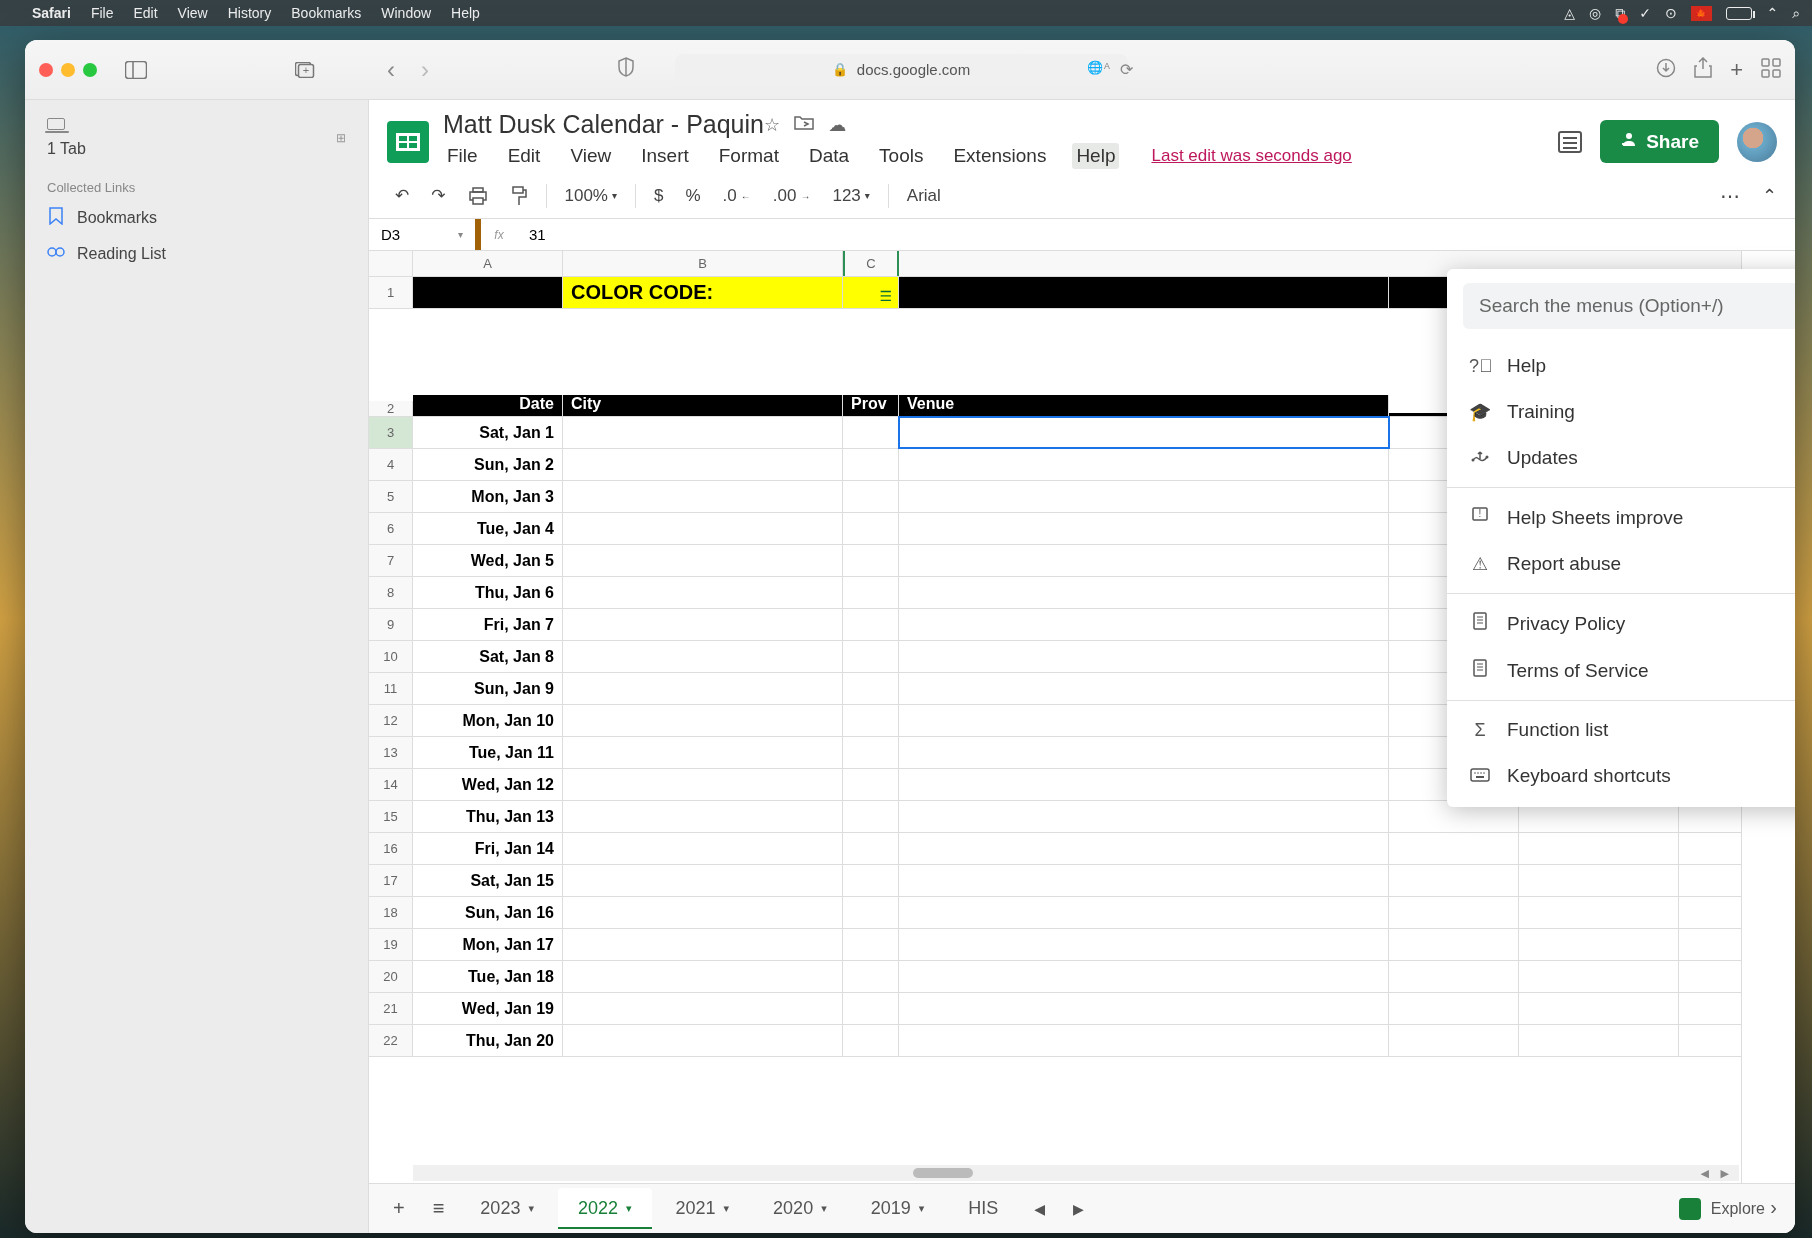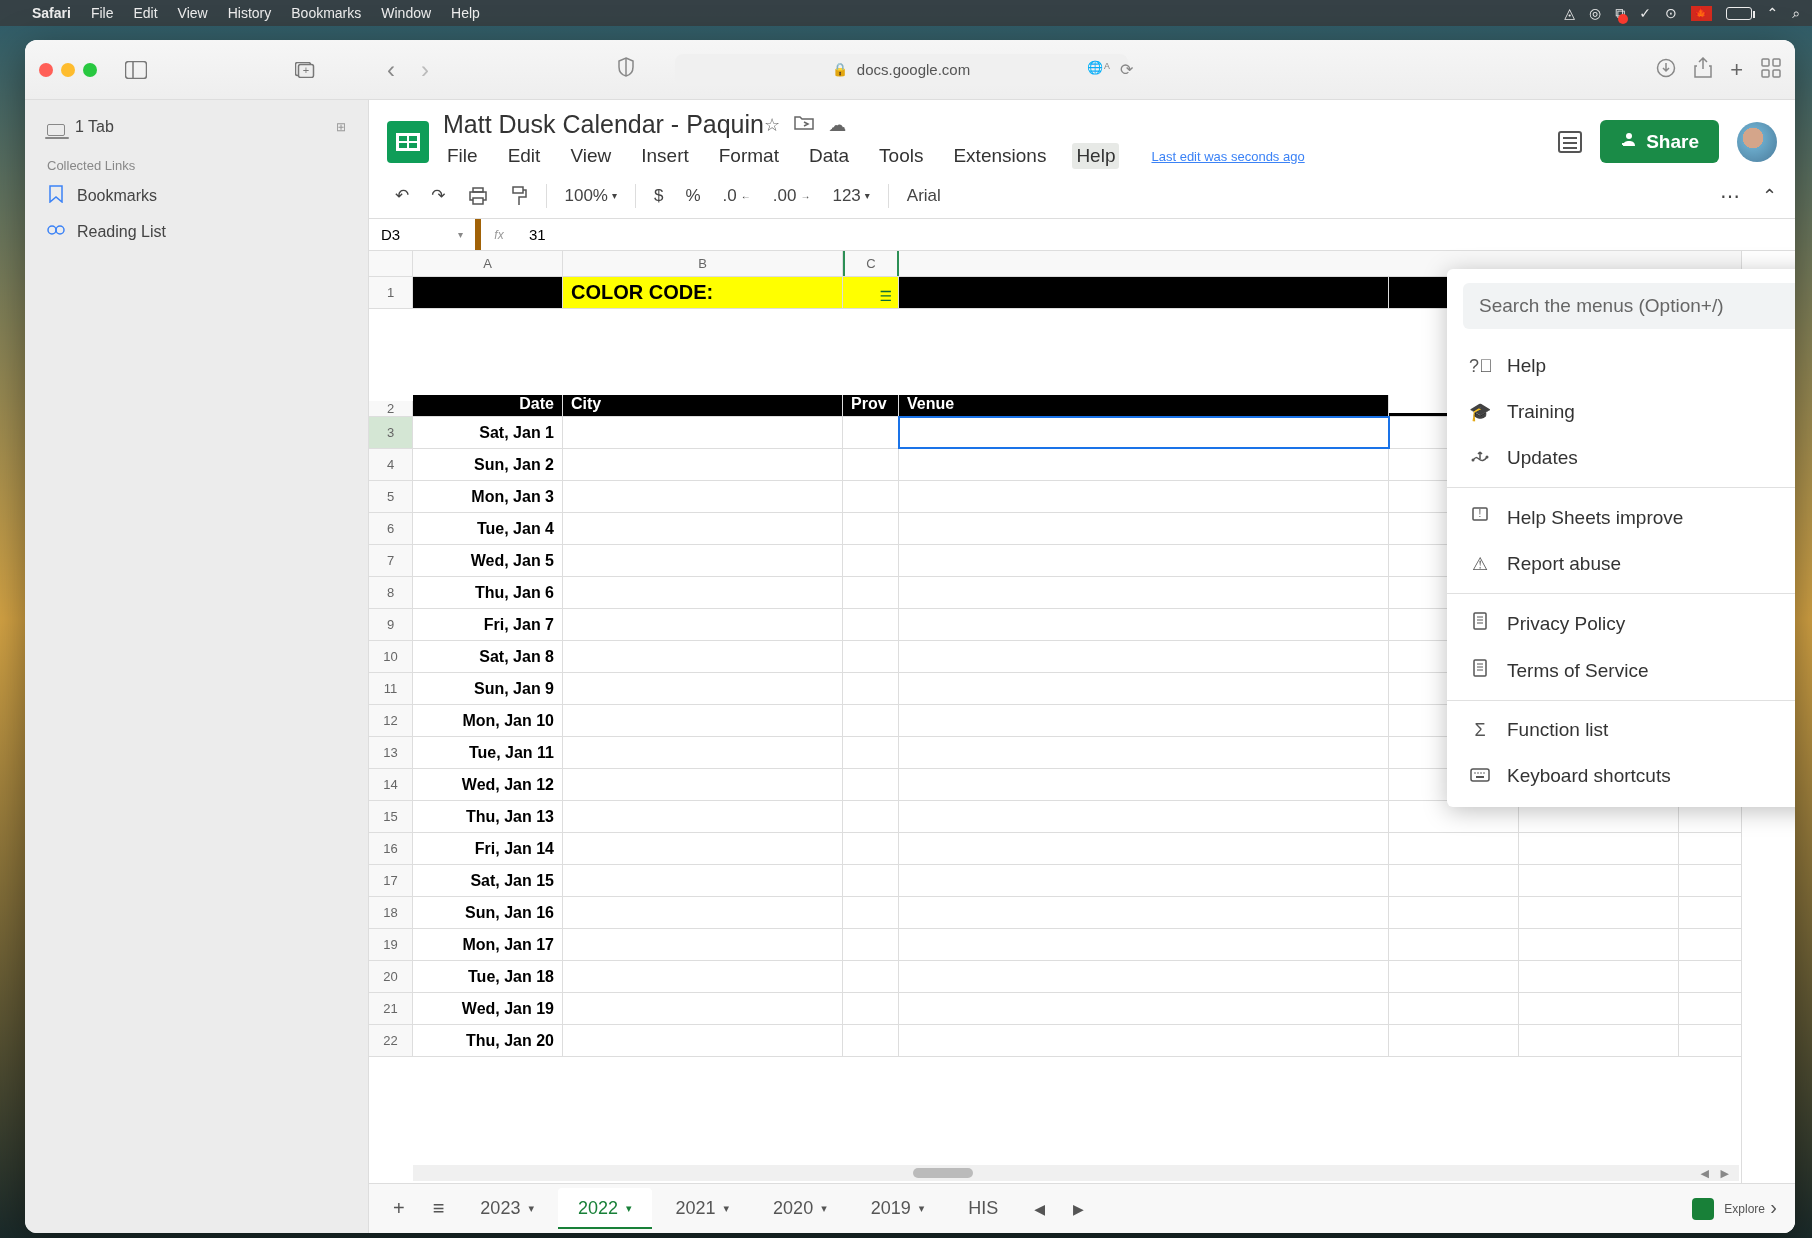--- a/index.html
+++ b/index.html
@@ -29,41 +29,41 @@
 .safari-spacer { flex: 1; }
 .safari-right-icons { display:flex; gap: 18px; align-items: center; color:#666; }
 
 
 .safari-body { flex: 1; display: flex; }
 .safari-sidebar { width: 344px; background: #ececec; border-right: 1px solid #ddd; padding: 14px 0; }
 .sb-row { display:flex; align-items:center; padding: 8px 22px; gap: 12px; color:#444; font-size: 16px; }
 .sb-row .icn { width: 18px; text-align:center; color:#3b82f6; }
 .sb-header { font-size: 13px; color:#888; padding: 10px 22px 4px; }
 .sb-taprow { display:flex; align-items:center; justify-content:space-between; padding: 4px 22px 12px; }
-.sb-taprow .left { display:flex; align-items:flex-end; gap:10px; color:#444; font-size: 16px; }
+.sb-taprow .left { display:flex; align-items:flex-start; gap:10px; color:#444; font-size: 16px; flex-direction: column; }
 .sb-grid-icn { color:#999; font-size: 12px; }
 .sb-icon-laptop { width: 18px; height: 12px; border: 1.5px solid #888; border-radius: 2px; position: relative; }
 .sb-icon-laptop::after { content:''; position:absolute; bottom:-4px; left:-3px; width: 24px; height:2px; background:#888; border-radius:1px; }
 
 
 .content { flex: 1; position: relative; display:flex; flex-direction:column; background:#fff; }
 
 .gs-titlebar { display:flex; align-items:center; padding: 10px 18px 0; gap: 14px; }
 .gs-logo { width: 42px; height: 42px; background:#0f9d58; border-radius:4px; display:flex; align-items:center; justify-content:center; color:#fff; }
 .gs-logo-inner { width: 24px; height: 18px; border: 2px solid #fff; display:grid; grid-template-columns: 1fr 1fr; grid-template-rows: 1fr 1fr; }
 .gs-logo-inner div { border: 1px solid #fff; }
 .gs-title-wrap { display:flex; flex-direction:column; gap: 0px; flex:1; }
 .gs-title-line { display:flex; align-items:center; }
 .gs-doctitle { font-size: 25px; color:#333; }
 .gs-title-icons { display:flex; gap: 14px; color:#666; }
 .gs-title-icons span { font-size: 18px; cursor:pointer; }
 .gs-menus { display:flex; gap: 22px; font-size: 19px; color:#333; padding: 4px 0; align-items:center; }
 .gs-menus .mitem { cursor:pointer; padding: 2px 4px; }
 .gs-menus .mitem.active { background:#e7e9e6; border-radius:3px; }
-.gs-last-edit { color:#3b82f6; text-decoration: underline; font-size: 13px; margin-left: 10px; }
+.gs-last-edit { color:#be185d; text-decoration: underline; font-size: 17px; margin-left: 10px; }
 
 .gs-right-controls { display:flex; align-items:center; gap: 18px; margin-left:auto; }
 .gs-comments-icon { width: 24px; height: 22px; border: 2px solid #555; border-radius: 3px; position: relative; }
 .gs-comments-icon::before { content:''; position:absolute; top:4px; left:3px; right:3px; height:2px; background:#555; box-shadow: 0 5px 0 #555, 0 10px 0 #555; }
 .gs-share-btn { background:#1a8b47; color:#fff; border-radius: 6px; padding: 10px 20px; font-size: 19px; font-weight:600; display:flex; align-items:center; gap:8px; cursor:pointer; }
 .gs-avatar { width: 40px; height:40px; border-radius:50%; background: radial-gradient(circle at 40% 40%, #d4a58a 30%, #6aa9c9 31%, #4a7a9a); }
 
 .gs-toolbar { height: 46px; border-bottom: 1px solid #ddd; display:flex; align-items:center; padding: 0 18px; gap: 6px; color:#444; font-size: 17px; }
 .gs-tool { padding: 4px 8px; cursor:pointer; display:flex; align-items:center; gap:4px; }
 .gs-tool-sep { width:1px; height: 24px; background:#ddd; margin: 0 4px; }
@@ -116,21 +116,21 @@
 .hm-item { display:flex; align-items:center; gap: 16px; padding: 12px 22px; font-size: 19px; color:#333; cursor:pointer; }
 .hm-icn { width: 22px; color:#555; font-size: 18px; text-align:center; }
 .hm-sep { height:1px; background:#e0e0e0; margin: 6px 0; }
 
 
 .gs-bottom { height: 50px; border-top: 1px solid #ddd; display:flex; align-items:center; padding: 0 12px; gap: 4px; background:#f8f8f8; }
 .gs-bt-btn { padding: 8px 12px; cursor:pointer; color:#555; font-size: 20px; }
 .gs-sheet-tab { padding: 10px 20px; font-size: 18px; color:#555; cursor:pointer; display:flex;align-items:center;gap:8px; border-radius: 4px 4px 0 0; }
 .gs-sheet-tab.active { background:#fff; color:#188038; font-weight:400; box-shadow: 0 -2px 0 #188038 inset; }
 .gs-sheet-tab .tri { font-size:11px; }
-.gs-explore { margin-left:auto; display:flex;align-items:center;gap:10px;padding:8px 18px; color:#555; font-size:12px; cursor:pointer; }
+.gs-explore { margin-left:auto; display:flex;align-items:center;gap:10px;padding:8px 18px; color:#555; font-size:16px; cursor:pointer; }
 .gs-explore .icn { width:22px;height:22px;background:#188038;border-radius:4px; position:relative; }
 
 
 .gs-hscroll { position:absolute; bottom: 52px; left: 44px; right: 56px; height: 16px; background:#f0f0f0; display:flex;align-items:center; }
 .gs-hscroll .thumb { position:absolute; left: 500px; width: 60px; height:10px; background:#bbb; border-radius:5px; }
 .gs-hscroll .arr { position:absolute; font-size:11px; color:#888; }
 .gs-hscroll .arr.l { right: 30px; }
 .gs-hscroll .arr.r { right: 10px; }
 
 

